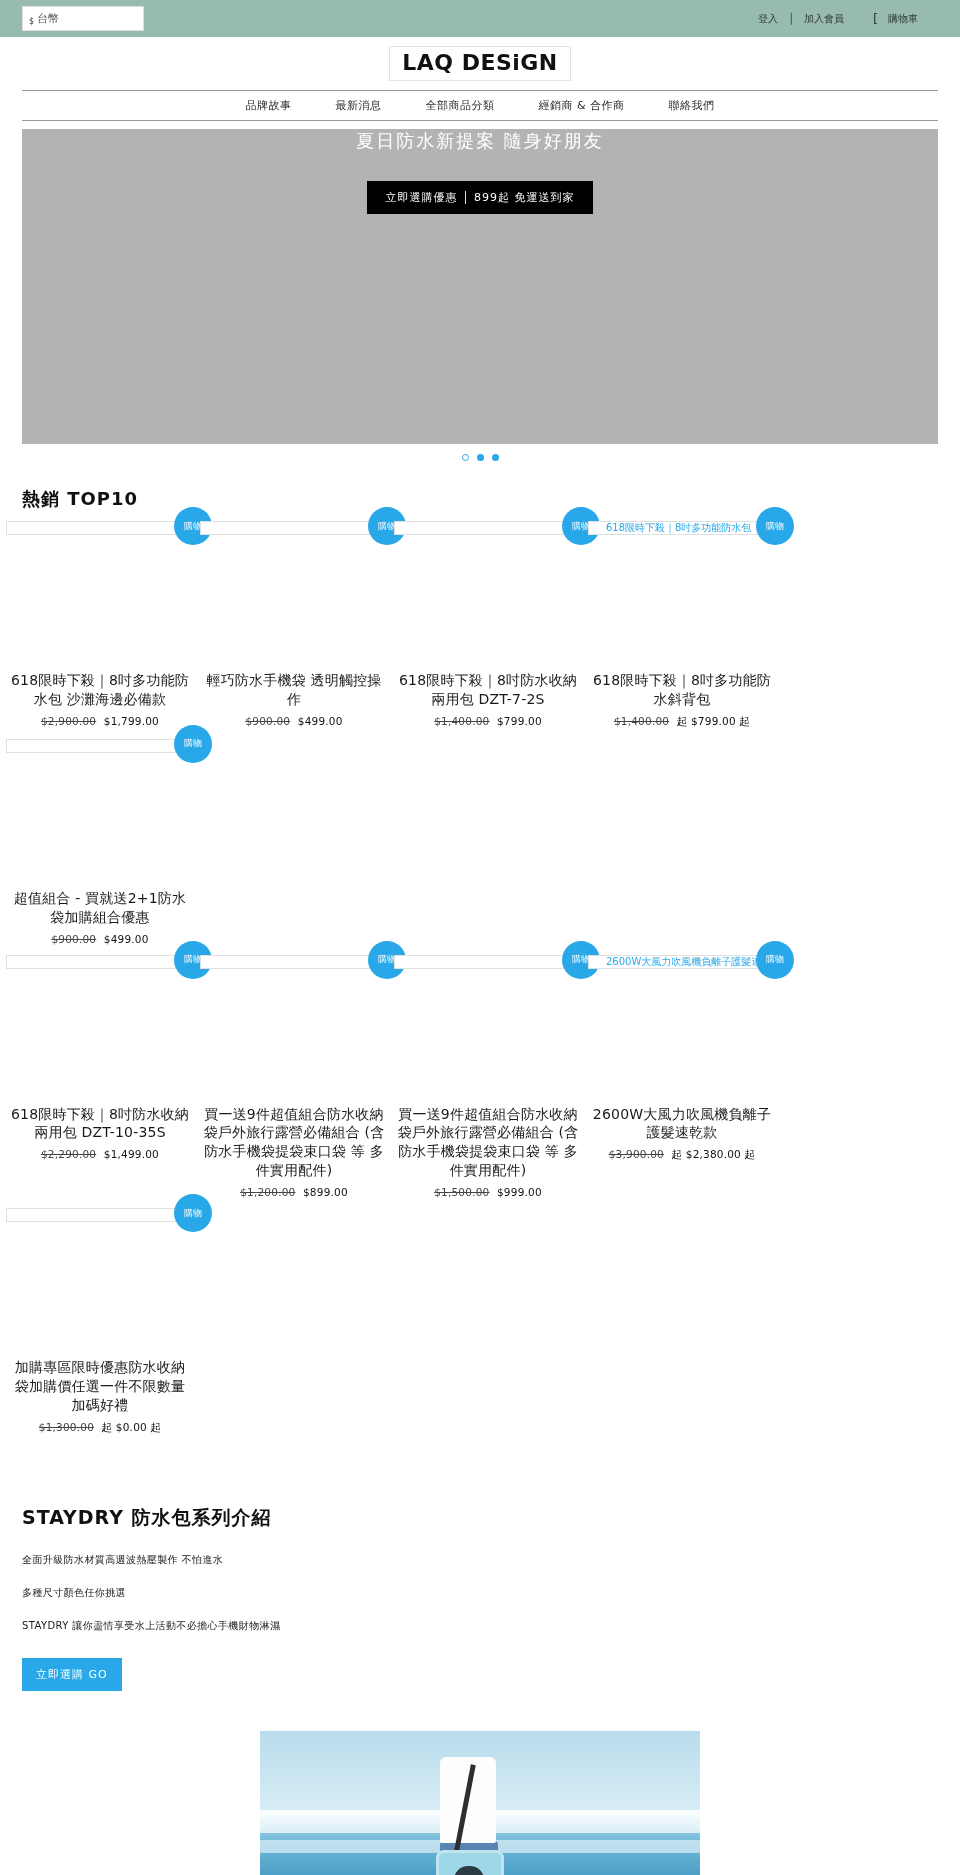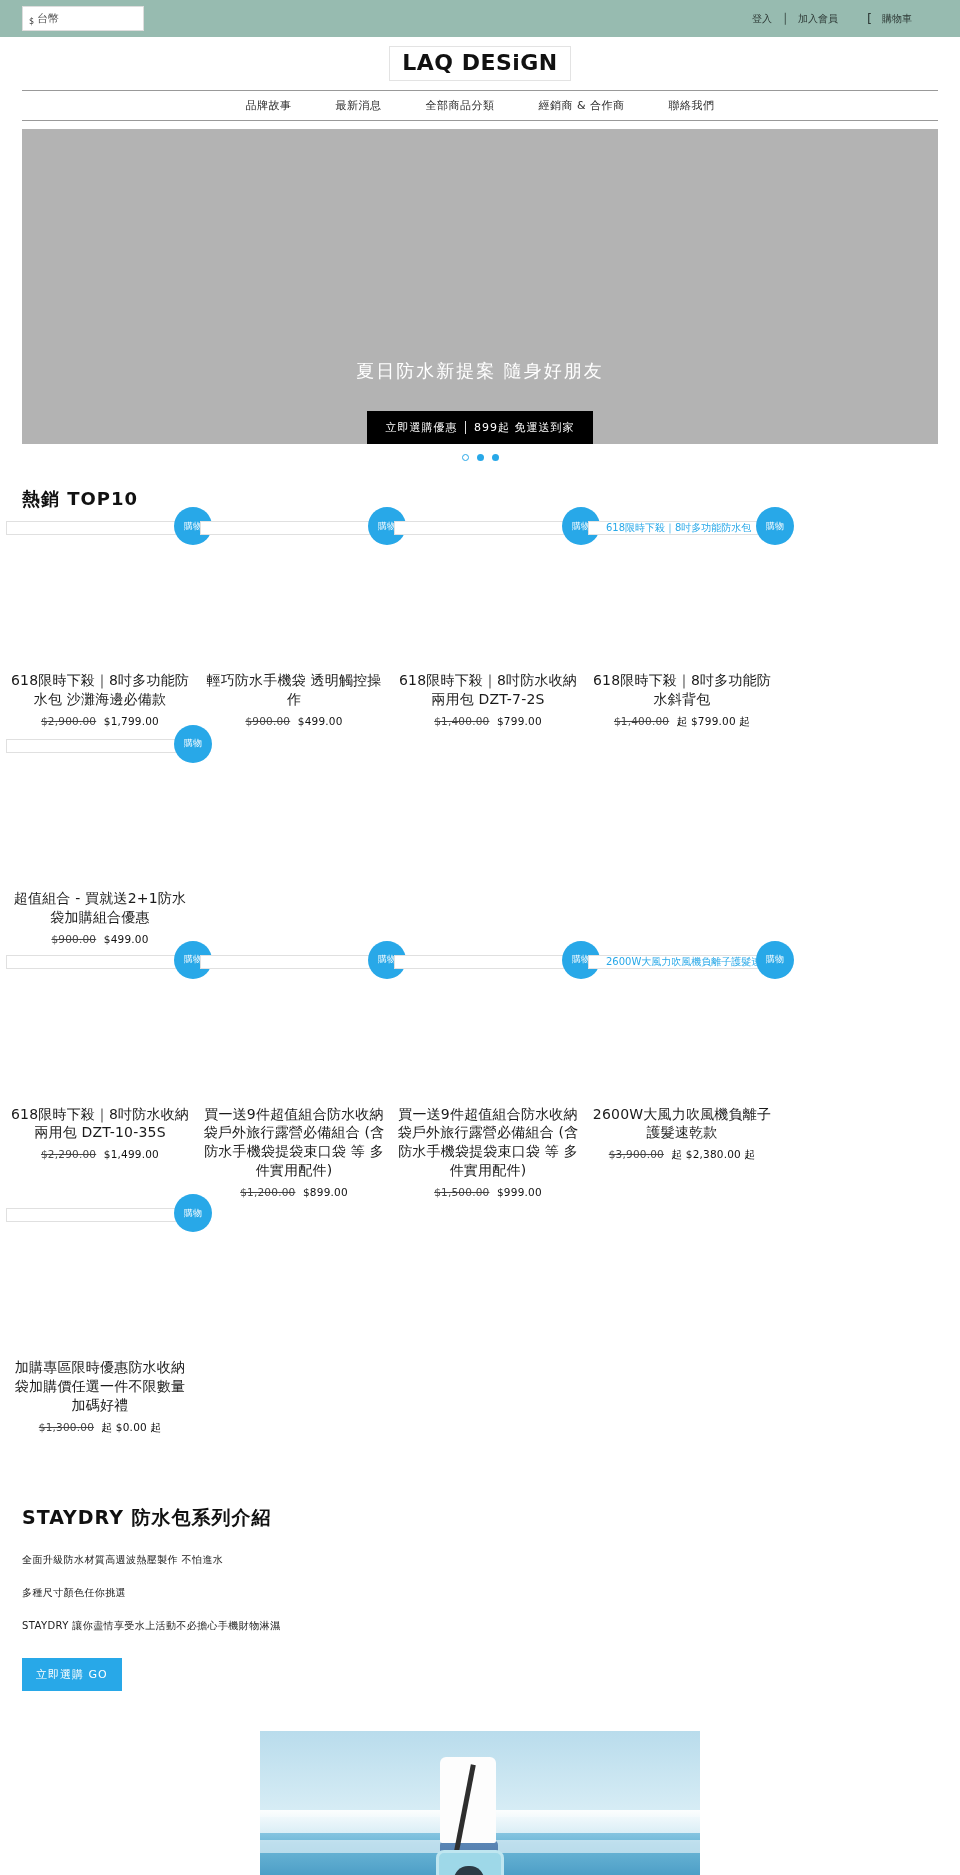--- a/index.html
+++ b/index.html
@@ -28,21 +28,21 @@
     display: flex;
     align-items: center;
     padding: 0 6px;
     font-size: 11px;
     color: #333;
   }
   .currency-sym { font-size: 8px; margin-right: 3px; position: relative; top: 3px; }
   .currency-val { font-size: 11px; color: #555; }
   .topbar-right {
     position: absolute;
-    right: 38px;
+    right: 32px;
     display: flex;
     align-items: center;
     gap: 0px;
     font-size: 10px;
     color: #2f3b37;
   }
   .topbar-right span { padding: 0 5px; }
   .topbar-sep { color: #2f3b37; }
   .cart-wrap { display: flex; align-items: center; margin-left: 14px; }
   .cart-bracket { font-size: 13px; line-height: 1; }
@@ -85,21 +85,21 @@
 
   
   .hero-wrap { padding: 8px 22px 0 22px; }
   .hero {
     height: 315px;
     background: #b3b3b3;
     position: relative;
     display: flex;
     flex-direction: column;
     align-items: center;
-    justify-content: flex-end;
+    justify-content: flex-start;
   }
   .hero-title {
     color: #ffffff;
     font-size: 18px;
     letter-spacing: 2px;
     margin-bottom: 28px;
   }
   .hero-btn {
     background: #000000;
     color: #ffffff;

